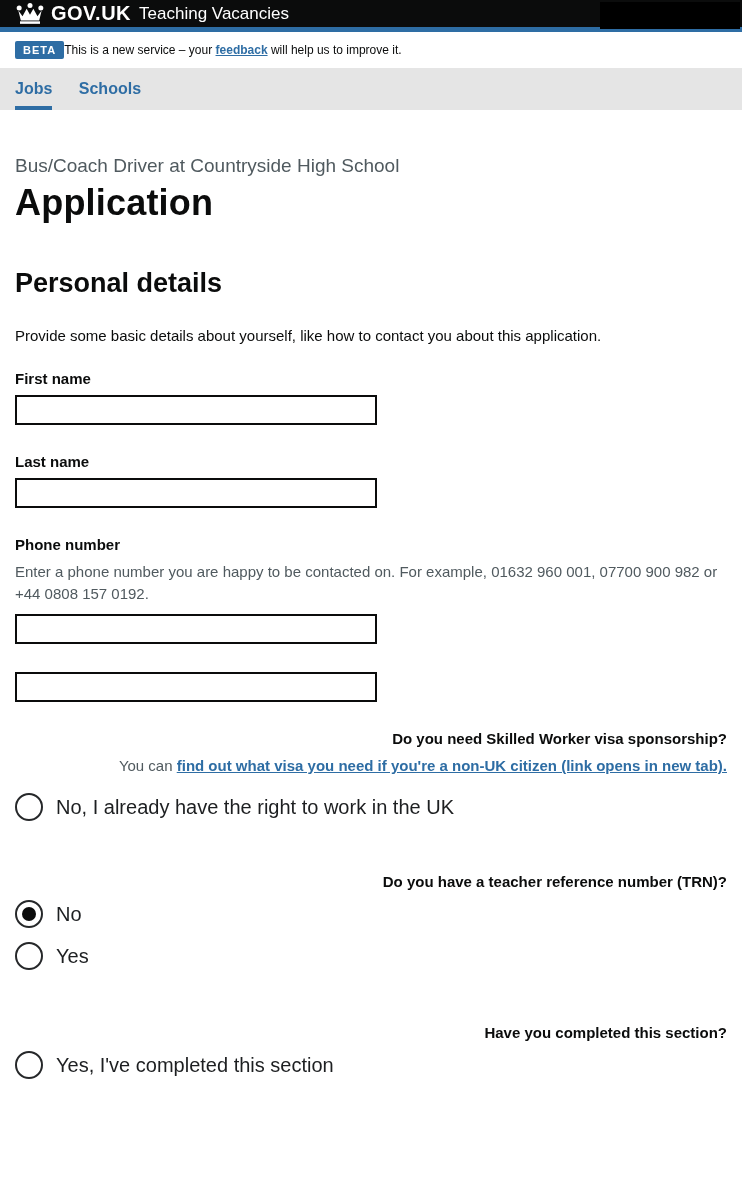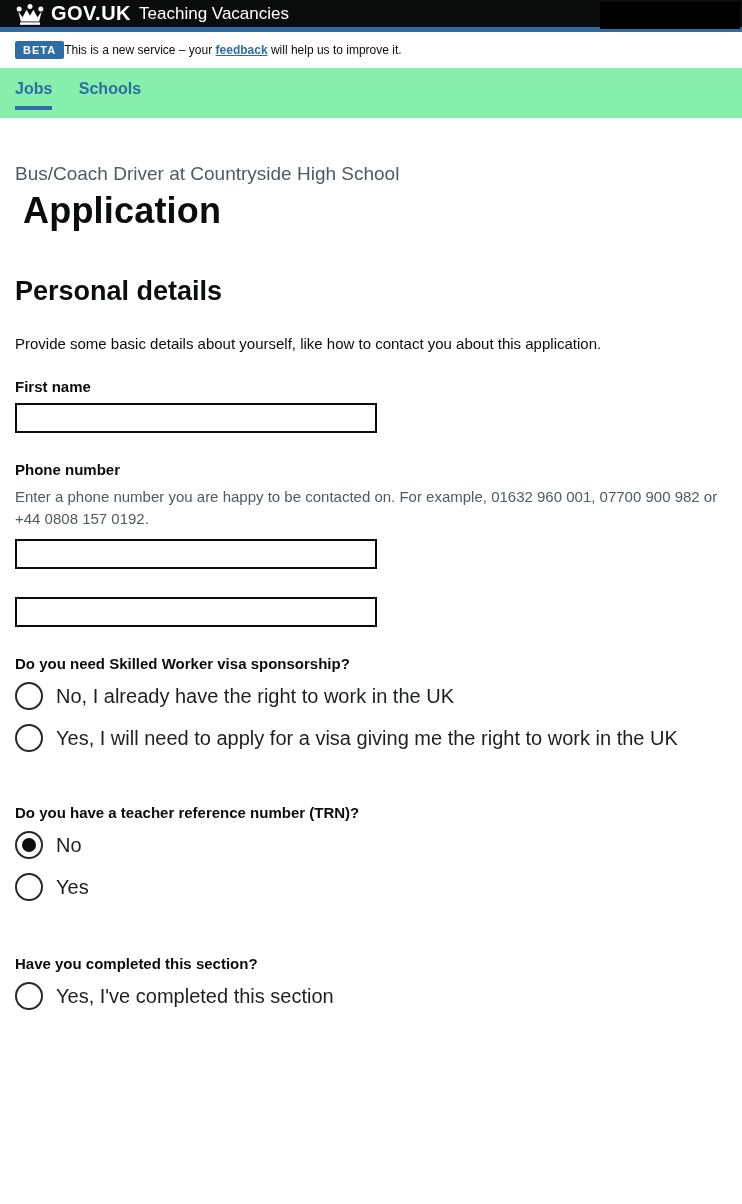--- a/index.html
+++ b/index.html
@@ -13,21 +13,21 @@
   
   .site-header {
     position: relative;
     background: #0b0c0c;
     height: 32px;
     display: flex;
     align-items: center;
     padding: 0 15px;
     border-bottom: 5px solid #2e6da4;
   }
-  .logo { display: flex; align-items: flex-end; gap: 6px; color: #fff; }
+  .logo { display: flex; align-items: flex-start; gap: 6px; color: #fff; }
   .crown { fill: #ffffff; }
   .logo-text { font-size: 20px; font-weight: bold; letter-spacing: 0.5px; }
   .service-name { color: #fff; font-size: 17px; margin-left: 8px; font-weight: 400; }
   .header-redaction {
     position: absolute;
     right: 2px; top: 2px;
     width: 140px; height: 27px;
     background: #000000;
   }
 
@@ -46,23 +46,23 @@
     font-weight: bold;
     letter-spacing: 1px;
     padding: 3px 8px;
     border-radius: 2px;
   }
   .phase-text { font-size: 12px; color: #0b0c0c; }
   .phase-text a { color: #2e6da4; }
 
   
   .subnav {
-    background: #86efac;
+    background: #e5e5e5;
     padding: 12px 15px 0 15px;
-    height: 50px;
+    height: 42px;
   }
   .subnav-item {
     display: inline-block;
     color: #2e6da4;
     font-weight: bold;
     font-size: 16px;
     text-decoration: none;
     margin-right: 22px;
     padding-bottom: 8px;
   }
@@ -72,21 +72,21 @@
   .main { padding: 0 15px; max-width: 742px; }
   .caption {
     margin-top: 44px;
     font-size: 19px;
     color: #505a5f;
     line-height: 1.25;
   }
   h1.page-title {
     font-size: 36px;
     font-weight: bold;
-    margin: 4px 0 0 8px;
+    margin: 4px 0 0 0;
     letter-spacing: 0.2px;
   }
   h2.section-heading {
     font-size: 27px;
     font-weight: bold;
     margin-top: 44px;
   }
   .intro {
     font-size: 15px;
     margin-top: 28px;
@@ -110,21 +110,21 @@
   .text-input {
     width: 362px;
     height: 30px;
     border: 2px solid #0b0c0c;
     background: #fff;
     font-size: 16px;
     font-family: "Liberation Sans", sans-serif;
     padding: 0 6px;
   }
 
-  fieldset { border: 0; margin: 0 0 30px 0; }
+  fieldset { border: 0; margin: 0 0 30px 0; text-align: right; }
   legend.form-label { padding: 0; }
   .link { color: #2e6da4; text-decoration: underline; font-weight: bold; }
   .radio-hint { margin-bottom: 14px; }
 
   .radio-item {
     display: flex;
     align-items: center;
     gap: 13px;
     margin-bottom: 10px;
     min-height: 32px;
@@ -183,41 +183,42 @@
   <h1 class="page-title">Application</h1>
 
   <h2 class="section-heading">Personal details</h2>
   <p class="intro">Provide some basic details about yourself, like how to contact you about this application.</p>
 
   <div class="form-group">
     <label class="form-label">First name</label>
     <input class="text-input" type="text" value="" style="">
   </div>
 
+  <div class="form-group">
+    <label class="form-label">Last name</label>
+    <input class="text-input" type="text" value="" style="">
+  </div>
 
   <div class="form-group">
     <label class="form-label">Phone number</label>
     <p class="hint">Enter a phone number you are happy to be contacted on. For example, 01632 960 001, 07700 900 982 or +44 0808 157 0192.</p>
     <input class="text-input" type="text" value="" style="">
   </div>
 
   <div class="form-group">
     <input class="text-input" type="text" value="" style="">
   </div>
 
   <fieldset>
     <legend class="form-label">Do you need Skilled Worker visa sponsorship?</legend>
+    <p class="hint radio-hint"><span>You can </span><a class="link">find out what visa you need if you're a non-UK citizen (link opens in new tab).</a></p>
     <div class="radio-item">
       <span class="radio-circle"></span>
       <span class="radio-label">No, I already have the right to work in the UK</span>
     </div>
-    <div class="radio-item">
-      <span class="radio-circle"></span>
-      <span class="radio-label">Yes, I will need to apply for a visa giving me the right to work in the UK</span>
-    </div>
   </fieldset>
 
   <fieldset style="margin-top:40px;">
     <legend class="form-label">Do you have a teacher reference number (TRN)?</legend>
     <div class="radio-item">
       <span class="radio-circle checked"></span>
       <span class="radio-label">No</span>
     </div>
     <div class="radio-item">
       <span class="radio-circle"></span>

